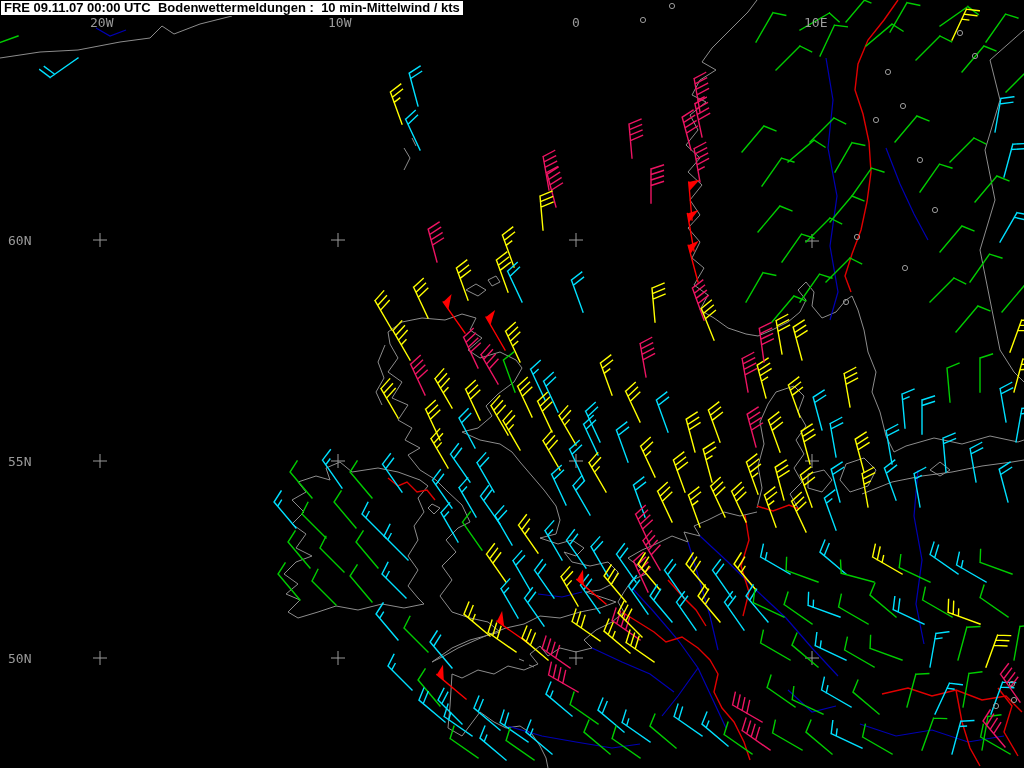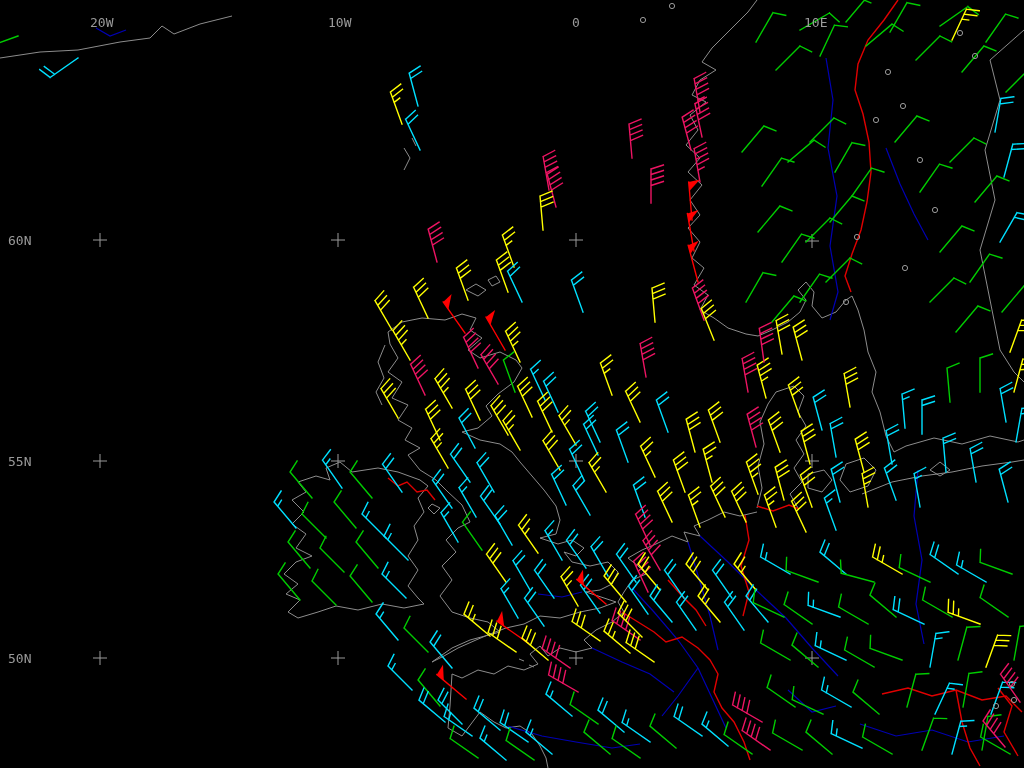--- a/index.html
+++ b/index.html
@@ -383,13 +383,14 @@
     <g id="label-layer">
         <text x="90" y="27" fill="#9a9a9a" font-size="13px" font-family="&quot;DejaVu Sans Mono&quot;,monospace">20W</text>
         <text x="328" y="27" fill="#9a9a9a" font-size="13px" font-family="&quot;DejaVu Sans Mono&quot;,monospace">10W</text>
         <text x="572" y="27" fill="#9a9a9a" font-size="13px" font-family="&quot;DejaVu Sans Mono&quot;,monospace">0</text>
         <text x="804" y="27" fill="#9a9a9a" font-size="13px" font-family="&quot;DejaVu Sans Mono&quot;,monospace">10E</text>
         <text x="8" y="245" fill="#9a9a9a" font-size="13px" font-family="&quot;DejaVu Sans Mono&quot;,monospace">60N</text>
         <text x="8" y="466" fill="#9a9a9a" font-size="13px" font-family="&quot;DejaVu Sans Mono&quot;,monospace">55N</text>
         <text x="8" y="663" fill="#9a9a9a" font-size="13px" font-family="&quot;DejaVu Sans Mono&quot;,monospace">50N</text>
       </g>
   </svg>
+  <div id="titlebar"><span>FRE 09.11.07 00:00 UTC  Bodenwettermeldungen :  10 min-Mittelwind / kts</span></div>
 </div>
 
 </body></html>

